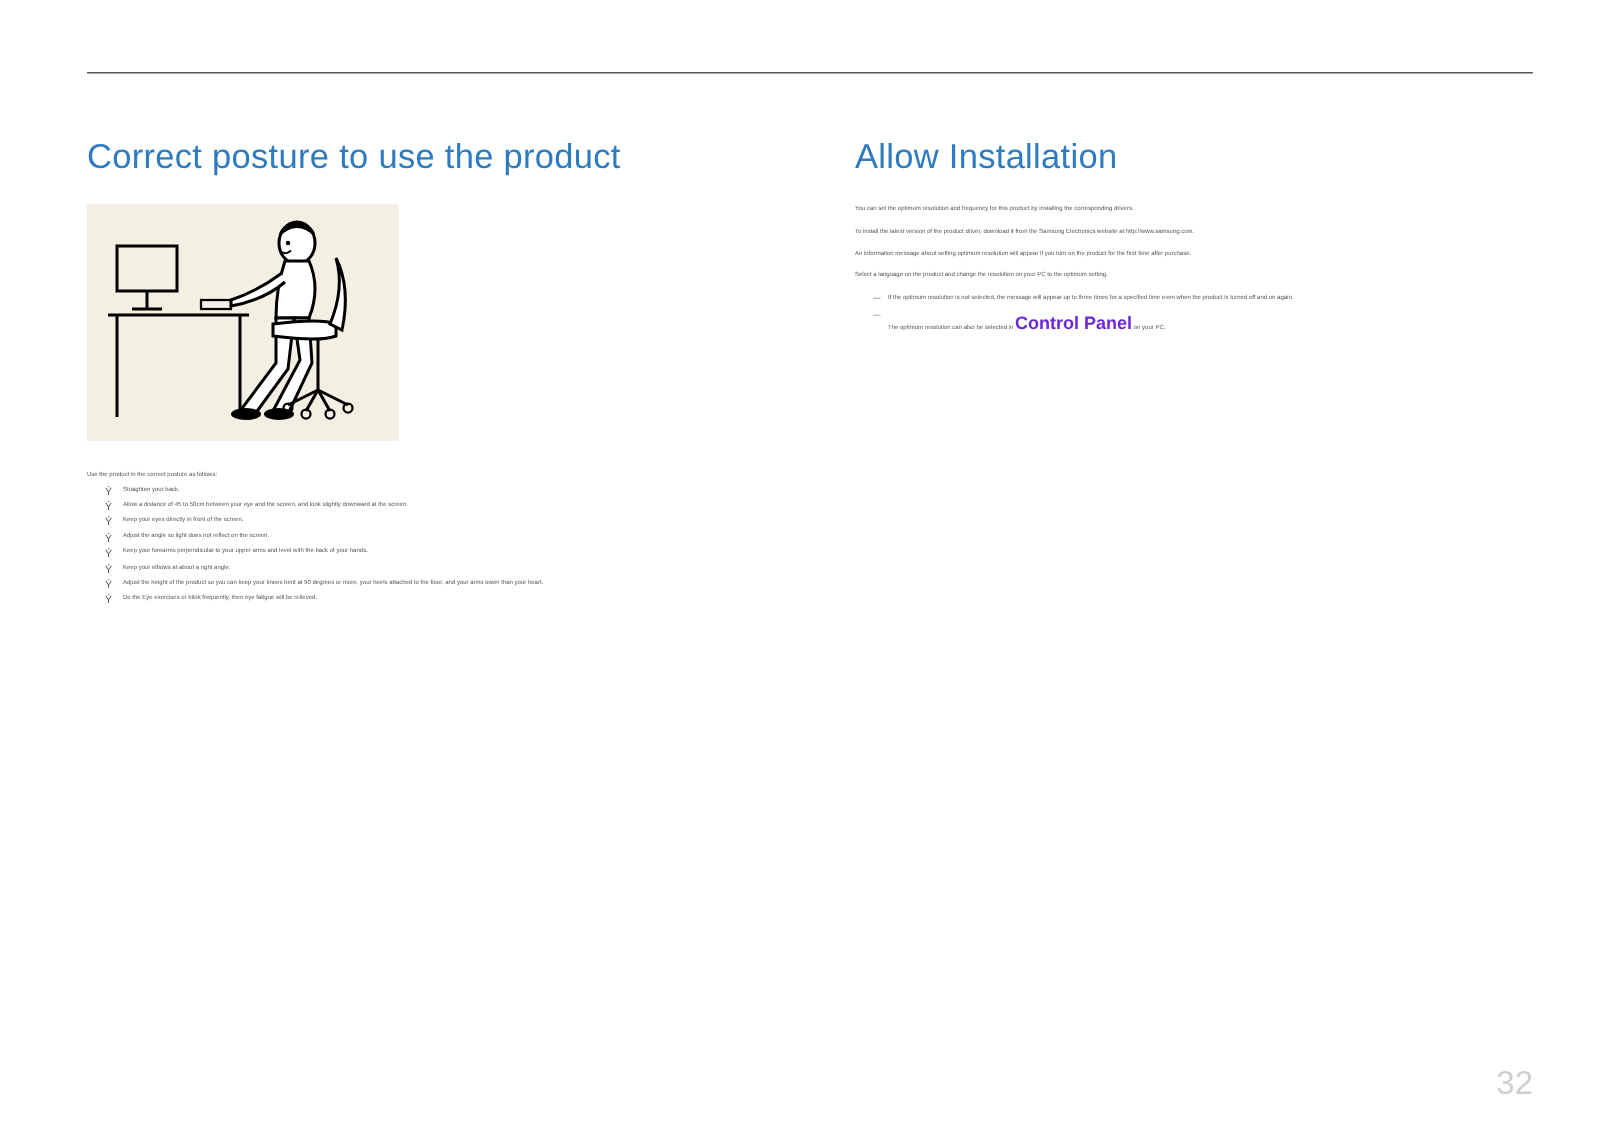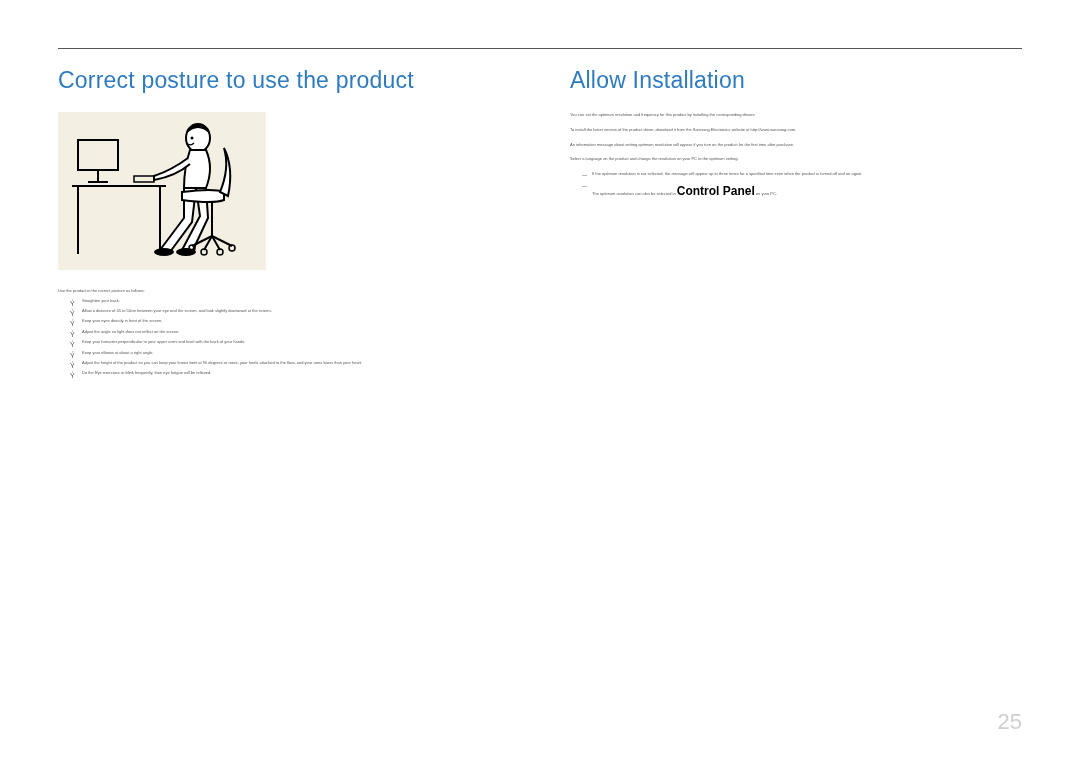--- a/index.html
+++ b/index.html
@@ -21,20 +21,21 @@
     border-top: 1px solid #555;
     margin: 0 0 18px 0;
   }
   .columns {
     display: flex;
     gap: 60px;
   }
   .col {
     flex: 1 1 0;
     min-width: 0;
+    margin-top: 24px;
   }
   h2.section {
     color: #2e7bbf;
     font-size: 23px;
     font-weight: 400;
     margin: 0 0 18px 0;
     letter-spacing: 0.2px;
   }
   .illus-wrap {
     display: inline-block;
@@ -97,21 +98,21 @@
   }
   .para {
     font-size: 4px;
     line-height: 1.7;
     color: #555;
     margin: 0 0 8px 0;
   }
   .bold-term {
     font-weight: 700;
     font-size: 12px;
-    color: #000000;
+    color: #6d28d9;
   }
   .pagenum {
     position: absolute;
     right: 58px;
     bottom: 28px;
     font-size: 22px;
     color: #cfcfcf;
     font-weight: 400;
   }
 </style>
@@ -196,14 +197,14 @@
       <ul class="notes">
         <li>If the optimum resolution is not selected, the message will appear up to three times for a specified time even when the product is turned off and on again.</li>
         <li>
           <span>The optimum resolution can also be selected in </span><span class="bold-term">Control Panel</span><span> on your PC.</span>
         </li>
       </ul>
     </div>
 
   </div>
 
-  <div class="pagenum">25</div>
+  <div class="pagenum">32</div>
 </div>
 
 </body></html>

